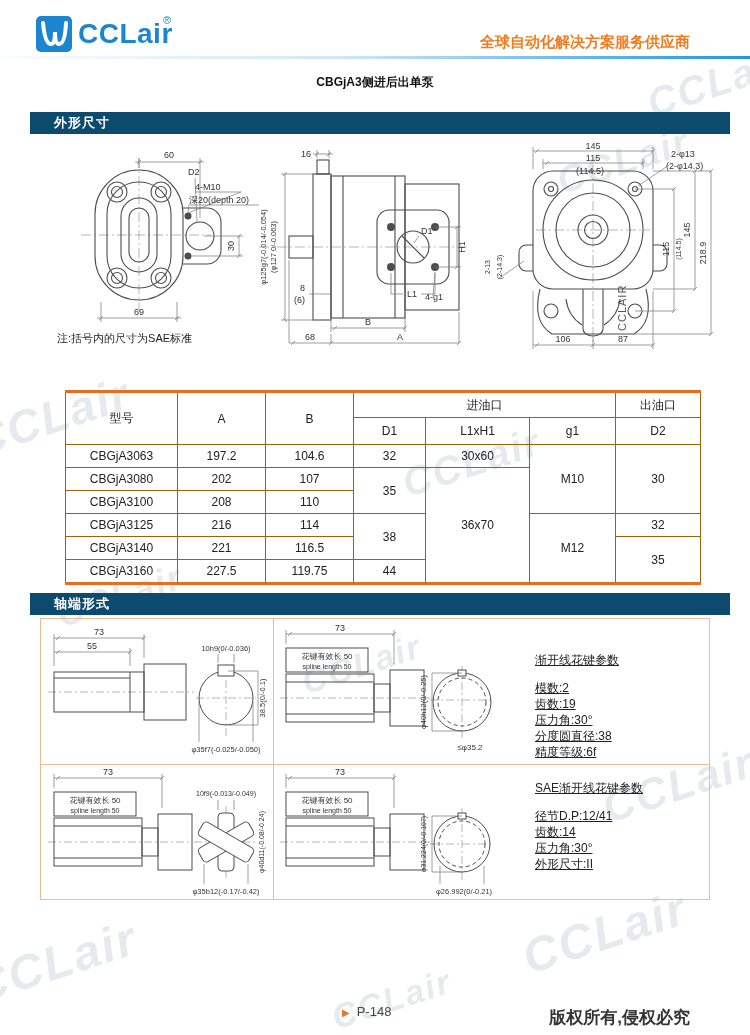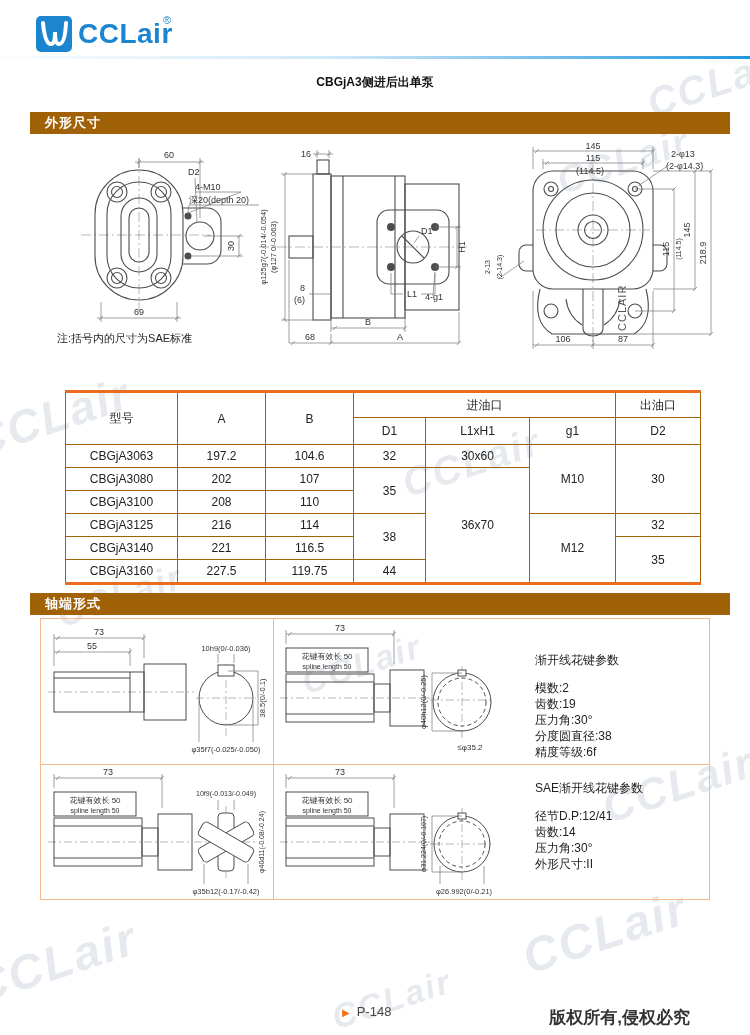--- a/index.html
+++ b/index.html
@@ -7,42 +7,42 @@
         font-family:"Liberation Sans",sans-serif;color:#222;}
   
   .logo-box{position:absolute;left:36px;top:16px;width:36px;height:36px;background:#1b86cf;border-radius:5px;}
   .brand{position:absolute;left:78px;top:18px;font-size:28px;font-weight:bold;color:#1b86cf;letter-spacing:.5px;}
   .brand-reg{position:absolute;left:163px;top:14px;font-size:11px;color:#1b86cf;}
   .tagline{position:absolute;right:60px;top:33px;font-size:15px;font-weight:bold;color:#f47b20;}
   .header-rule{position:absolute;left:0;top:56px;width:750px;height:3px;
         background:linear-gradient(to right,#fbfdff 0%,#cfe8f8 45%,#2196dd 100%);}
   .page-title{position:absolute;left:0;top:74px;width:750px;text-align:center;
         font-size:12px;font-weight:bold;color:#111;}
-  .section-bar{position:absolute;left:30px;width:700px;height:22px;background:#a16207;
-        color:#fff;font-size:13px;font-weight:bold;line-height:22px;padding-left:15px;
+  .section-bar{position:absolute;left:30px;width:700px;height:22px;background:#0c4a6e;
+        color:#fff;font-size:13px;font-weight:bold;line-height:22px;padding-left:24px;
         box-sizing:border-box;letter-spacing:1px;}
   .bar1{top:112px;}  .bar2{top:593px;}
   
   .drawing{position:absolute;}
   svg text{font-family:"Liberation Sans",sans-serif;fill:#333;}
   .dim{font-size:9px;} .dimsm{font-size:7px;} .dim75{font-size:7.5px;} .dim8{font-size:8px;}
   .note{position:absolute;left:57px;top:331px;font-size:11px;color:#222;}
   
   .spec-table{position:absolute;left:65px;top:390px;width:635px;border-collapse:collapse;
         table-layout:fixed;font-size:12px;color:#222;text-align:center;
         border-top:3px solid #ec6c1f;border-bottom:3px solid #ec6c1f;}
   .spec-table td{border:1px solid #a16207;height:22px;padding:0;}
   .spec-table tr.hd1 td{height:24px;} .spec-table tr.hd2 td{height:26px;}
   
   .shaft-box{position:absolute;left:40px;top:618px;width:668px;height:280px;border:1px solid #f3b98e;}
   .shaft-div-v{position:absolute;left:232px;top:0;width:1px;height:280px;background:#f3b98e;}
   .shaft-div-h{position:absolute;left:0;top:145px;width:668px;height:1px;background:#f3b98e;}
   .params{position:absolute;width:175px;font-size:12px;color:#222;}
   .params-title{font-weight:normal;margin-bottom:12px;}
-  .params div{line-height:16px;}
+  .params div{line-height:16px;text-decoration:underline;}
   
   .footer-page{position:absolute;left:342px;top:1004px;font-size:13px;color:#444;}
   .footer-tri{color:#f07420;font-size:10px;margin-right:7px;}
   .footer-copy{position:absolute;right:60px;top:1006px;font-size:17px;font-weight:bold;color:#333;}
   
   .wm{position:absolute;color:#aebdc9;opacity:.30;font-weight:bold;font-style:italic;
       transform:rotate(-18deg);letter-spacing:2px;pointer-events:none;}
   .wm-reg{position:absolute;color:#b9c6d0;opacity:.55;font-size:13px;pointer-events:none;}
 </style>
 </head>
@@ -64,20 +64,21 @@
   <div class="wm-reg" style="left:488px;top:597px;color:#cfe3f2;">®</div>
   <div class="wm-reg" style="left:480px;top:448px;">®</div>
 
   <div class="logo-box">
     <svg width="36" height="36" viewBox="0 0 36 36">
       <path d="M7 7 Q9 28 15 28 Q19 28 19 16 Q19 28 23 28 Q29 28 30 7" stroke="#fff" stroke-width="4" fill="none" stroke-linecap="round"></path>
     </svg>
   </div>
   <div class="brand">CCLair</div>
   <div class="brand-reg">®</div>
+  <div class="tagline">全球自动化解决方案服务供应商</div>
   <div class="header-rule"></div>
 
   <div class="page-title">CBGjA3侧进后出单泵</div>
 
   <div class="section-bar bar1">外形尺寸</div>
 
   <svg class="drawing" style="left:45px;top:146px;" width="215" height="195" viewBox="0 0 215 195">
     <g stroke="#9a9a9a" stroke-width="0.7" fill="none" stroke-dasharray="10 3 2 3">
       <path d="M36 89 H166 M94 12 V168"></path>
     </g>

